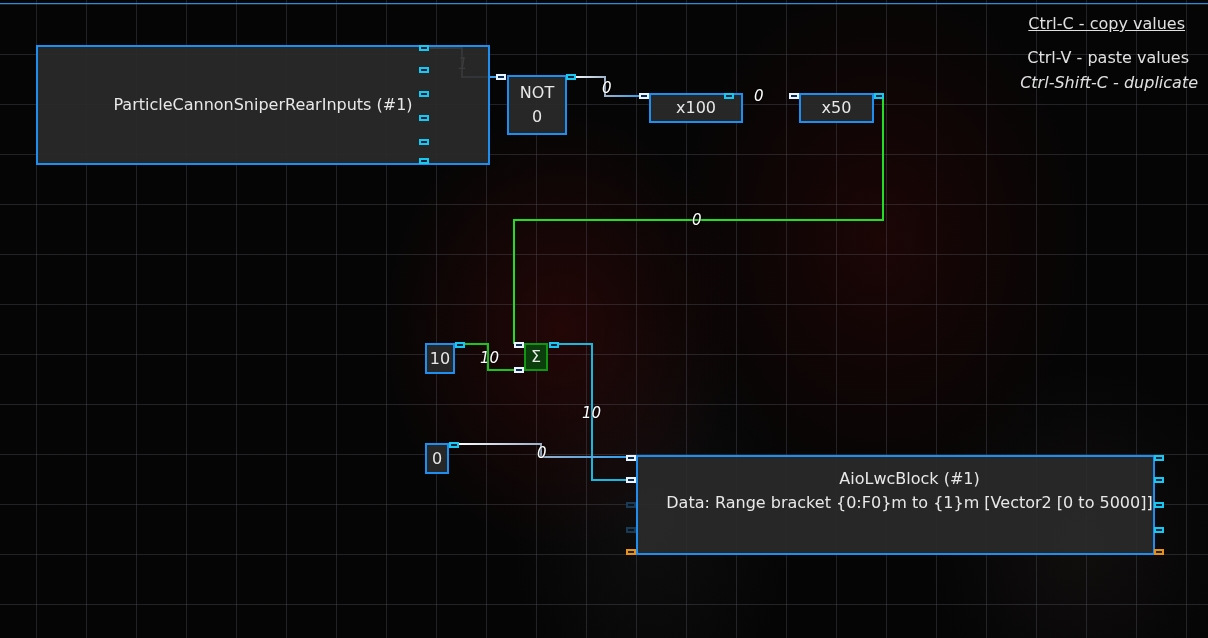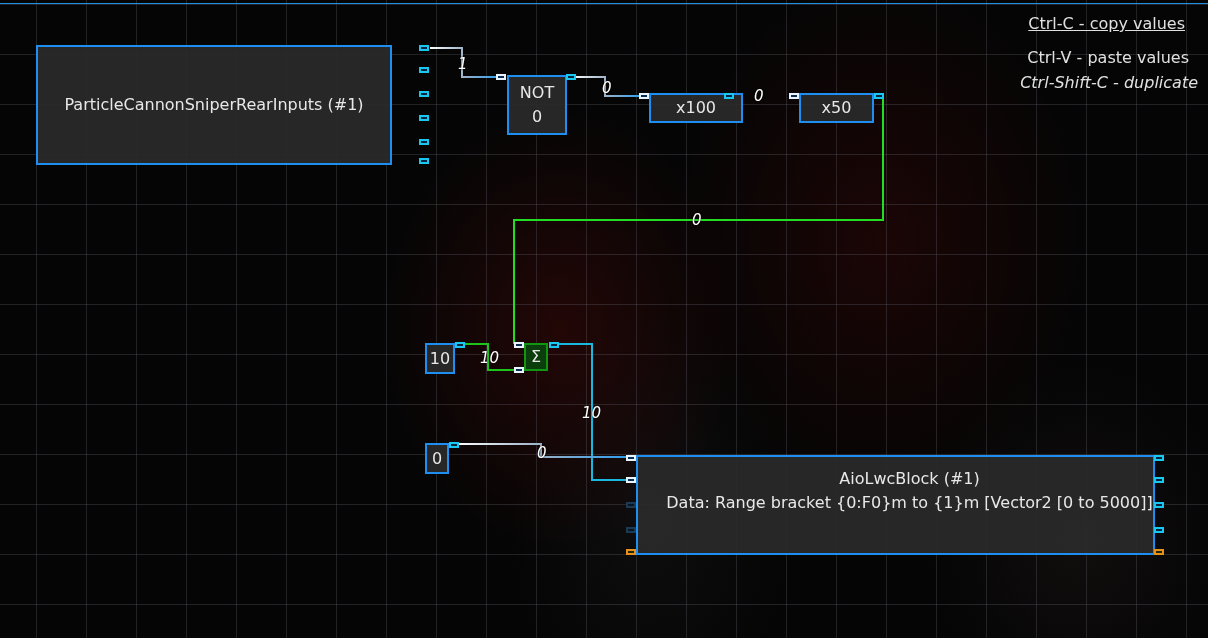--- a/index.html
+++ b/index.html
@@ -86,21 +86,21 @@
 <div class="wire-label" style="left:754px;top:88px;">0</div>
 <div class="wire-label" style="left:692px;top:212px;">0</div>
 <div class="wire-label" style="left:480px;top:350px;">10</div>
 <div class="wire-label" style="left:582px;top:405px;">10</div>
 <div class="wire-label" style="left:537px;top:445px;">0</div>
 
 <div class="help" style="top:14px;right:23px;text-decoration:underline;">Ctrl-C - copy values</div>
 <div class="help" style="top:48px;right:19px;">Ctrl-V - paste values</div>
 <div class="help" style="top:73px;right:10px;font-style:italic;">Ctrl-Shift-C - duplicate</div>
 
-<div class="node" style="left:36px;top:45px;width:356px;height:120px;">
+<div class="node" style="left:36px;top:45px;width:454px;height:120px;">
   <div class="line">ParticleCannonSniperRearInputs (#1)</div>
 </div>
 <div class="port" style="left:419px;top:45px;"></div>
 <div class="port" style="left:419px;top:67px;"></div>
 <div class="port" style="left:419px;top:91px;"></div>
 <div class="port" style="left:419px;top:115px;"></div>
 <div class="port" style="left:419px;top:139px;"></div>
 <div class="port" style="left:419px;top:158px;"></div>
 
 <div class="node" style="left:507px;top:75px;width:60px;height:60px;">

